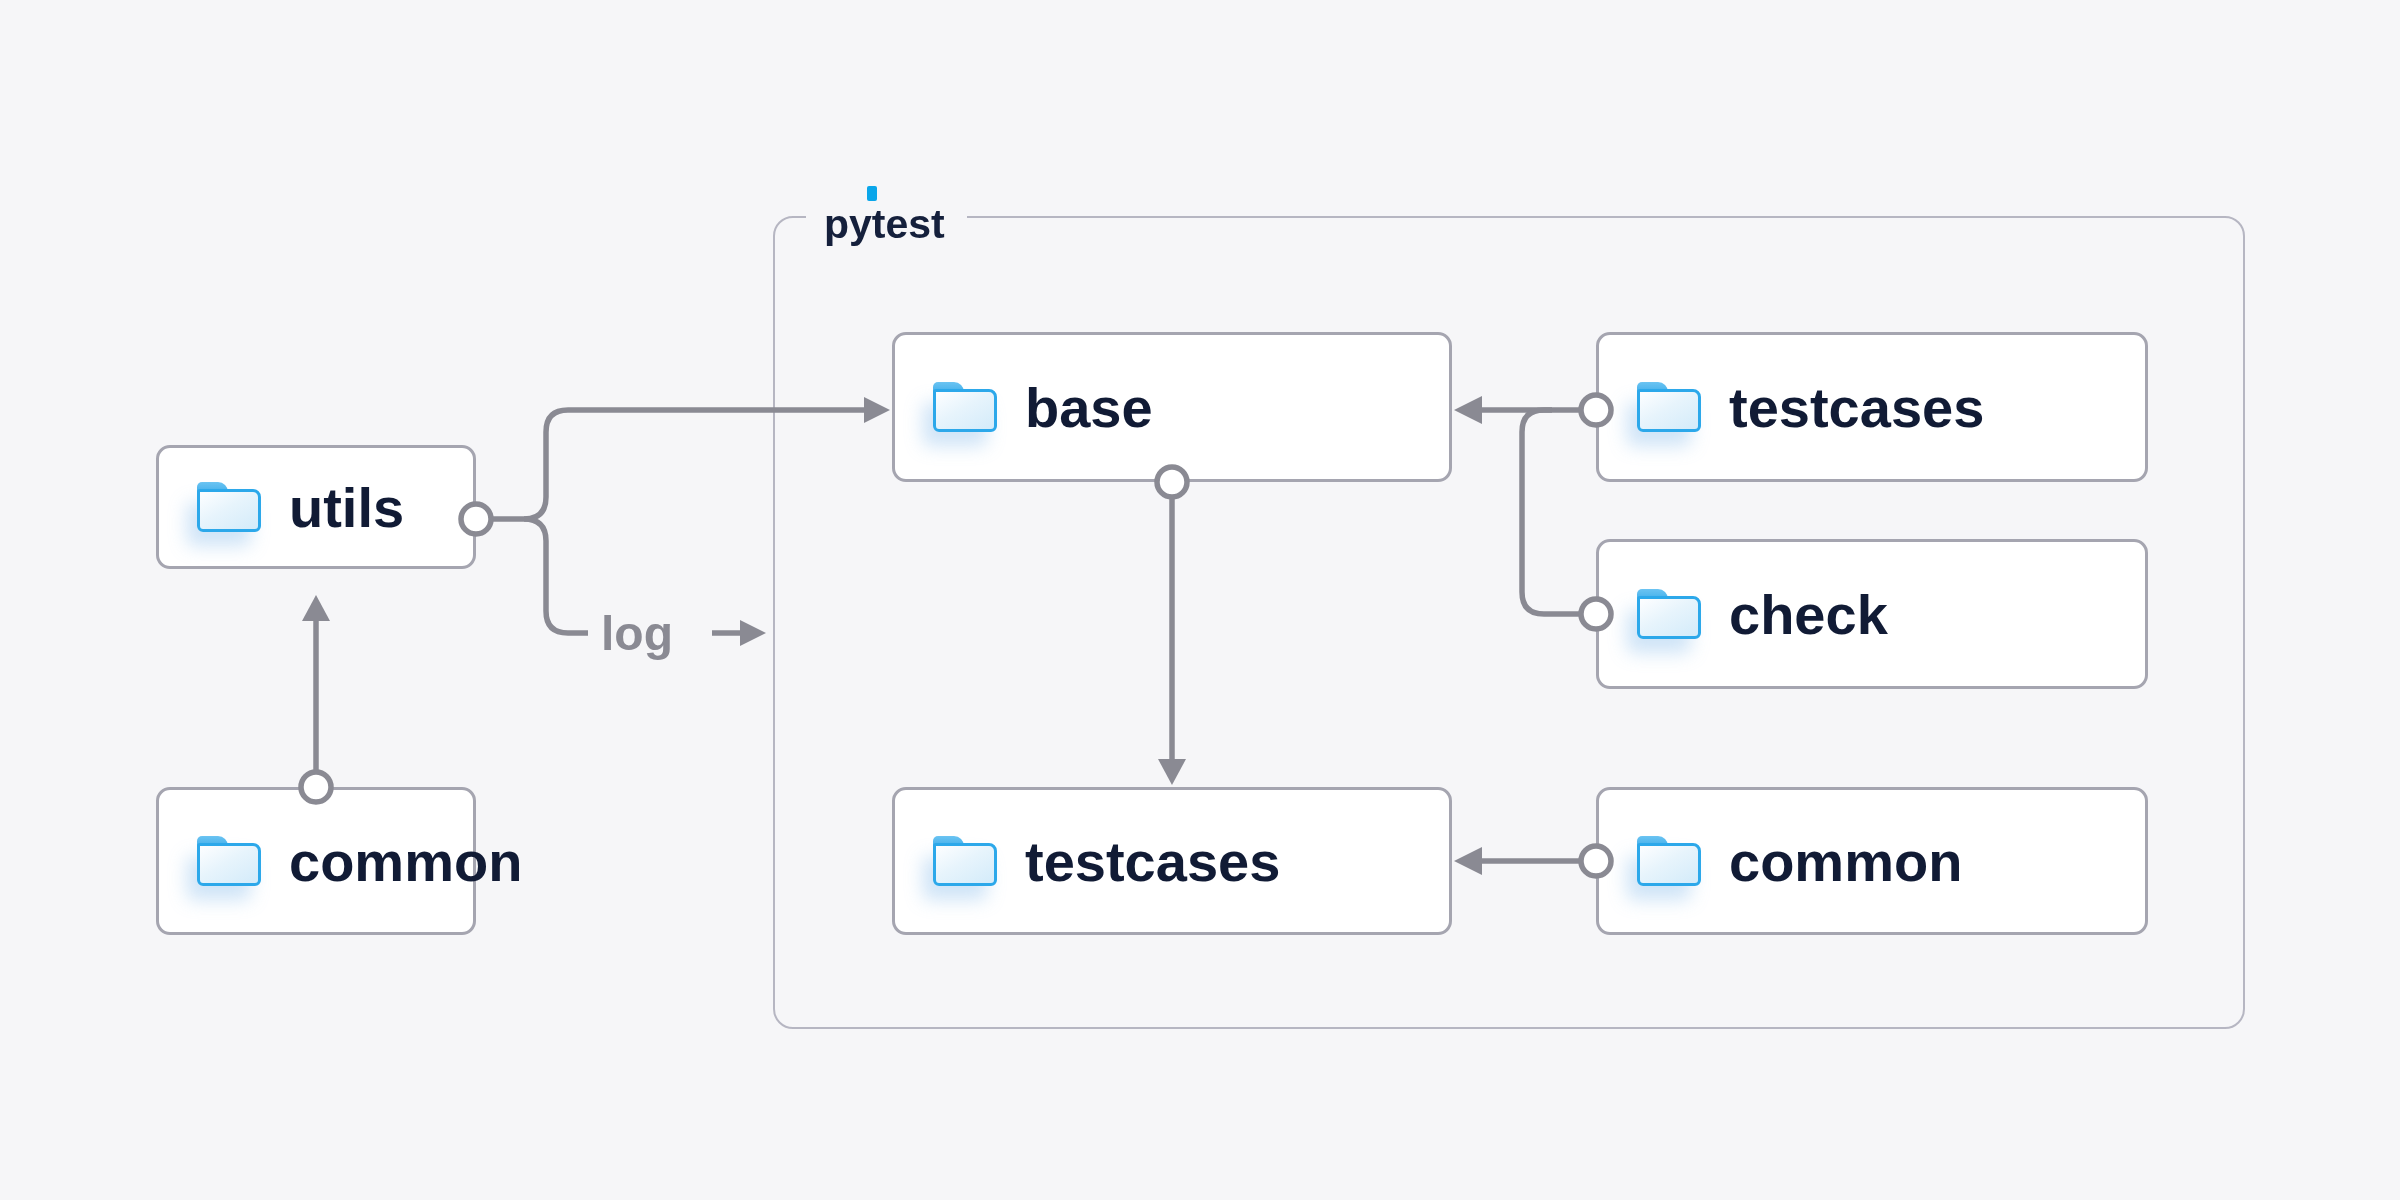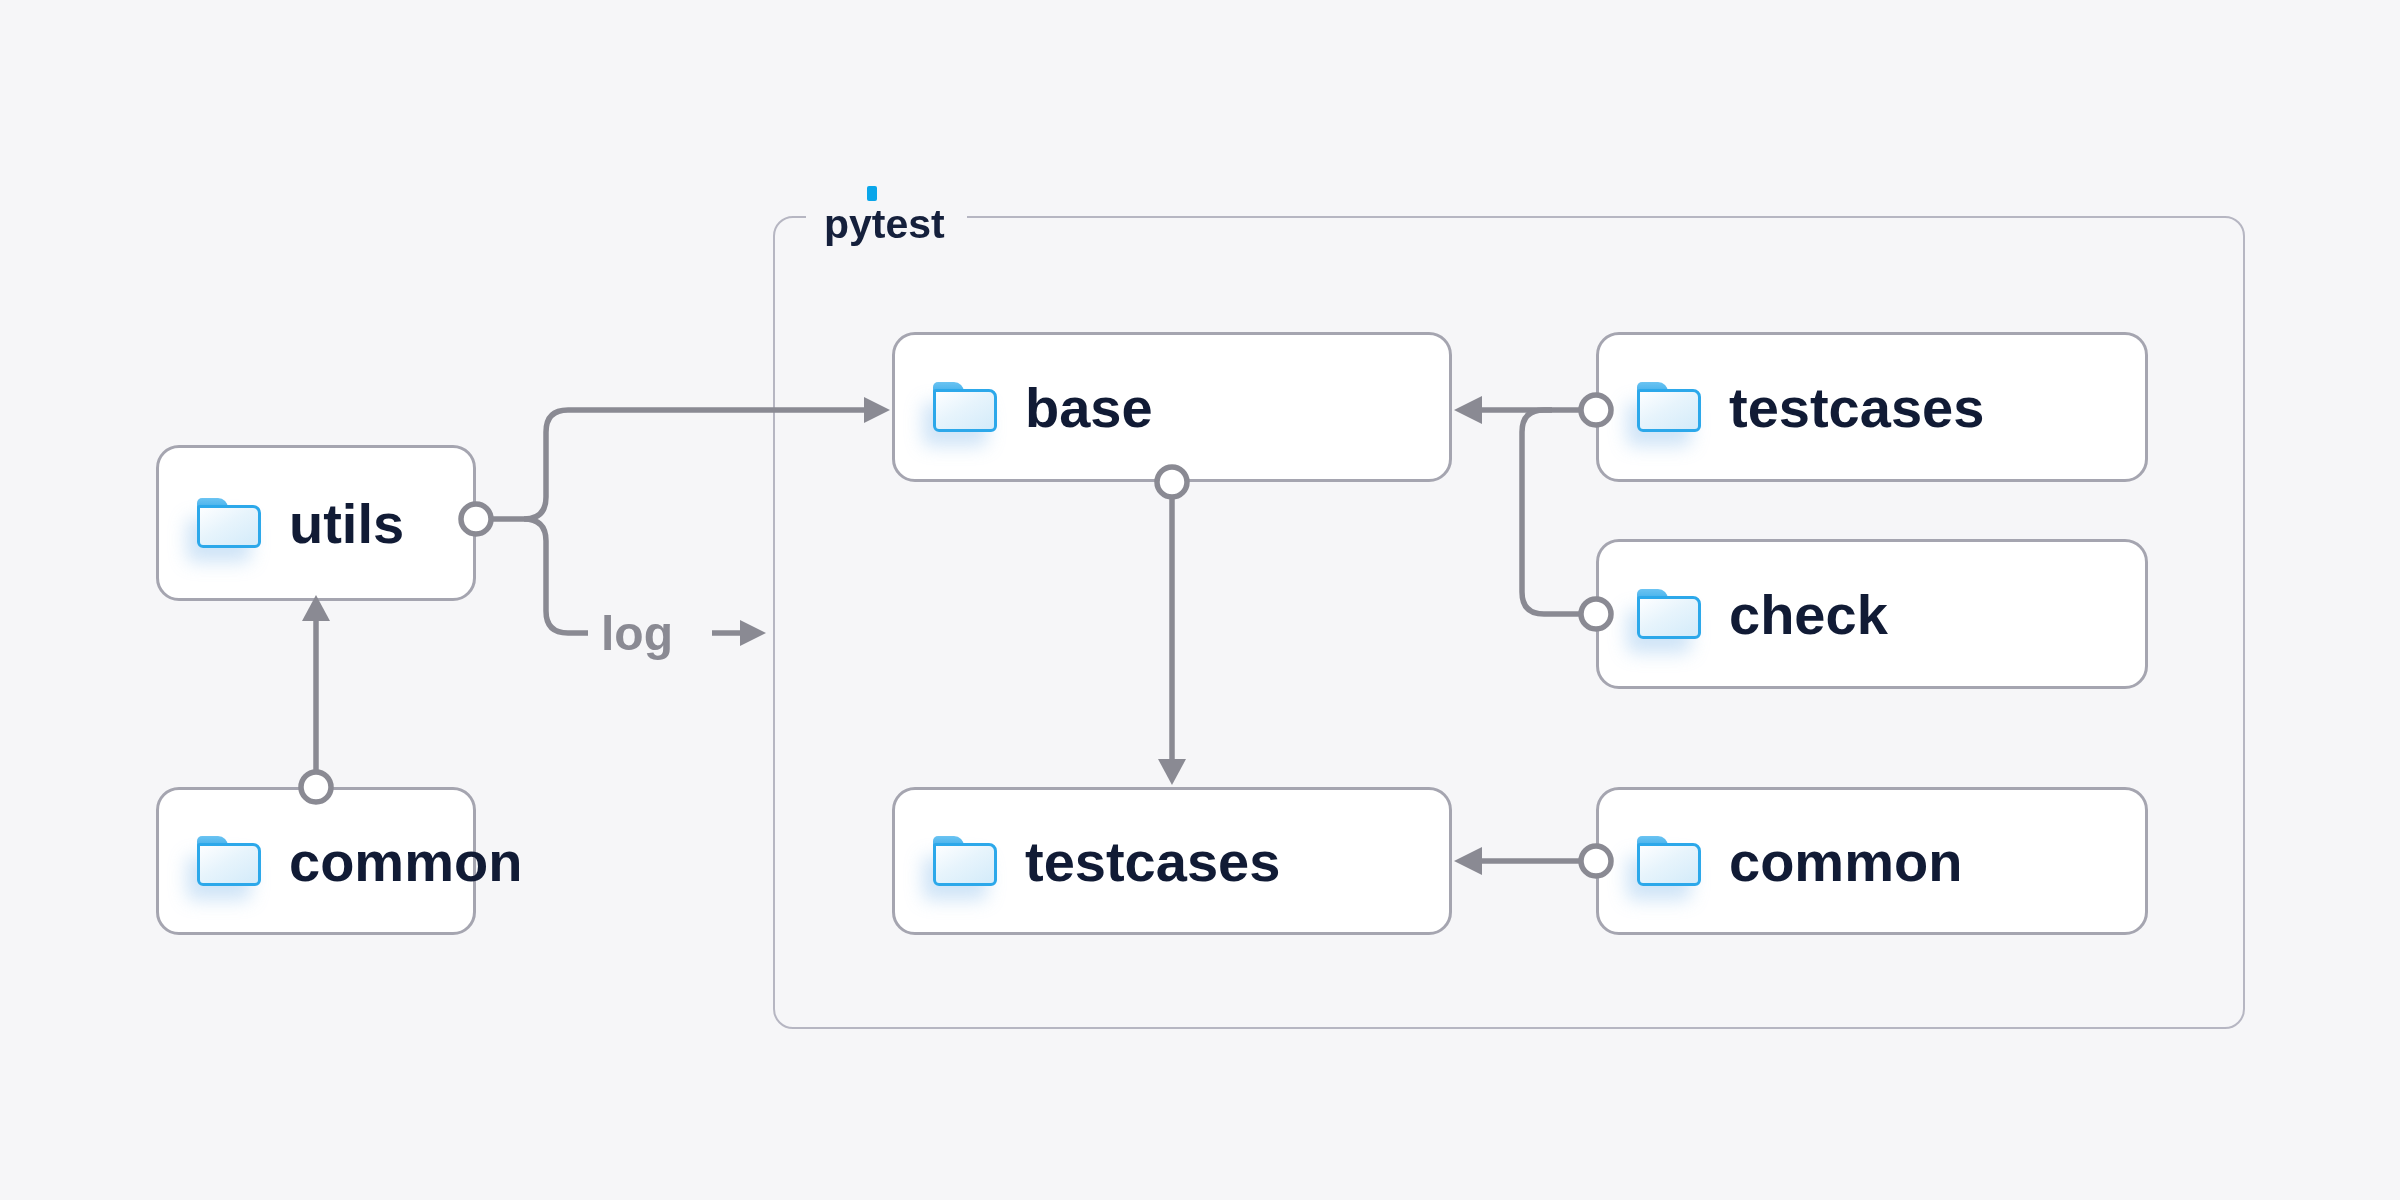--- a/index.html
+++ b/index.html
@@ -27,34 +27,34 @@
         background:linear-gradient(150deg,#fbfdff 5%,#e7f4fc 45%,#d5ecfa 95%);
         border:3px solid #2ca8ea;border-radius:3px 8px 6px 6px;
         box-shadow:-10px 14px 18px rgba(140,190,235,.42);}
 
   
   .log-label{position:absolute;left:601px;top:604px;height:58px;display:flex;align-items:center;
              font-size:48px;font-weight:700;color:#8a8a93;text-align:center;}
 
   svg.wires{position:absolute;left:0;top:0;z-index:5;pointer-events:none;}
   .group,.group-label{z-index:1;flex-direction:column;}
-  .node{z-index:2;border-radius:23px;}
+  .node{z-index:2;}
 </style>
 </head>
 <body>
 
 <div class="canvas">
 
   <div class="group"></div>
   <div class="group-label">
     <span class="accent-bar"></span>
     <span class="txt">pytest</span>
   </div>
 
-  <div class="node" style="left:156px;top:445px;width:320px;height:156px">
+  <div class="node" style="left:156px;top:445px;width:320px;height:124px">
     <span class="folder"></span>
     <span class="label">utils</span>
   </div>
 
   <div class="node" style="left:156px;top:787px;width:320px;height:148px">
     <span class="folder"></span>
     <span class="label">common</span>
   </div>
 
   <div class="node" style="left:892px;top:332px;width:560px;height:150px">

